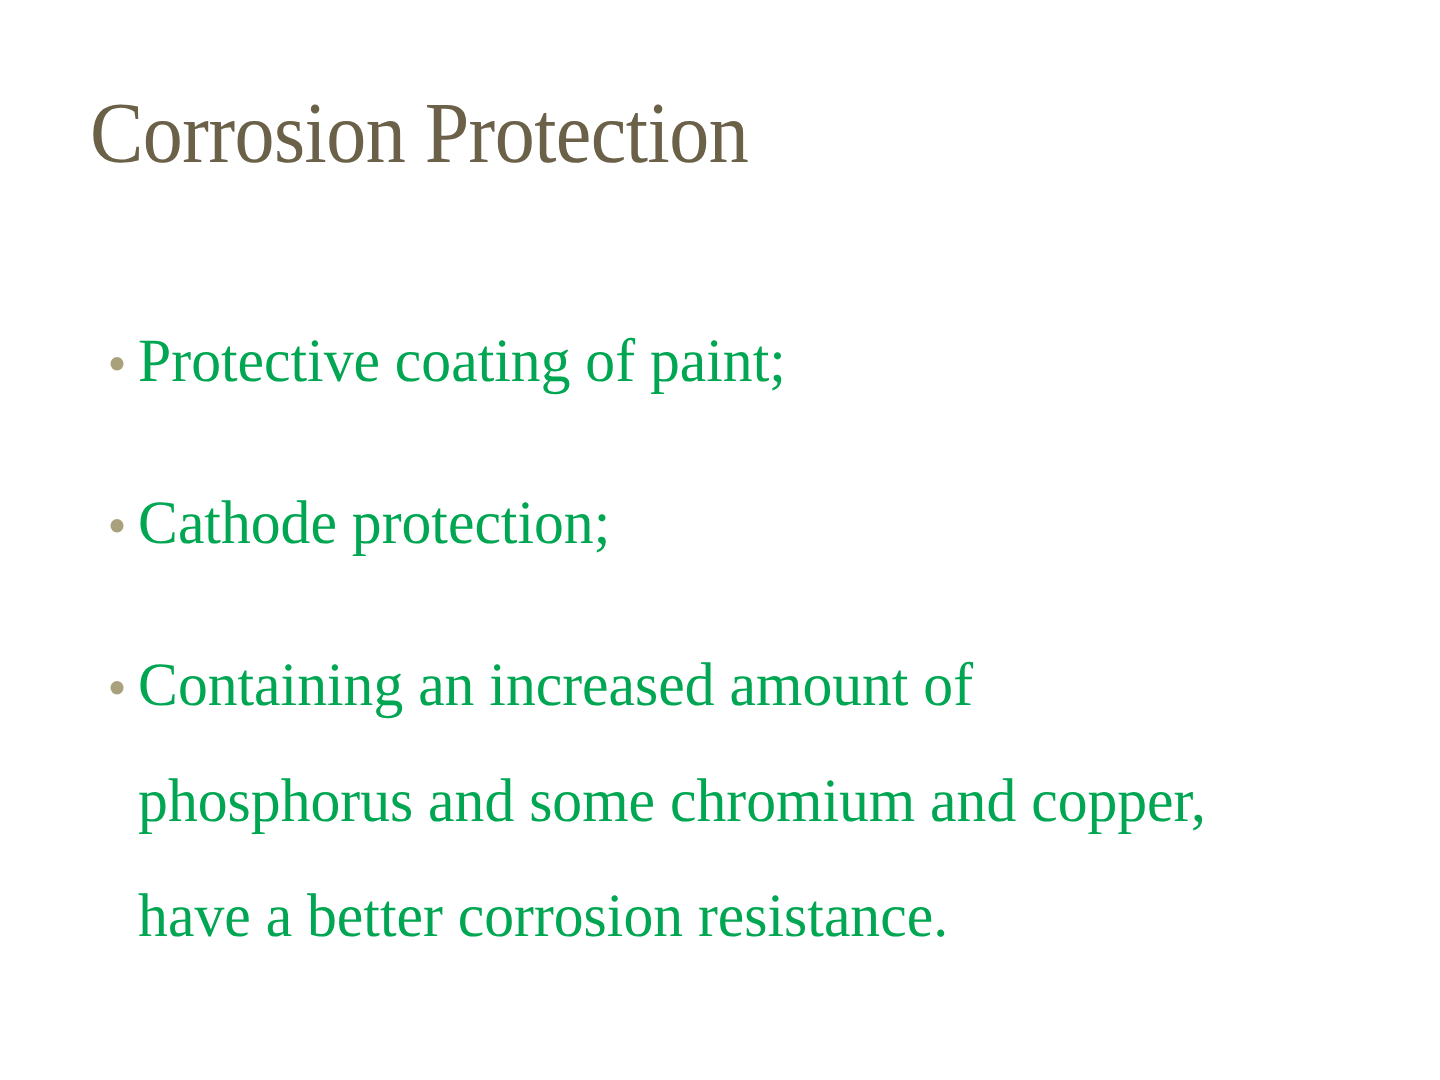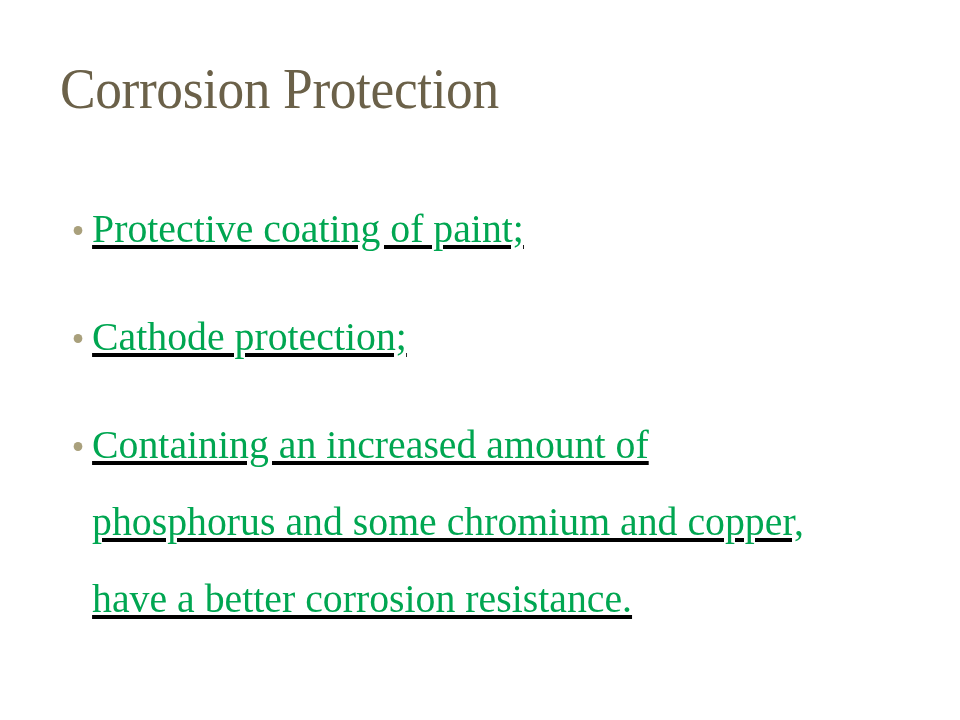--- a/index.html
+++ b/index.html
@@ -33,26 +33,25 @@
     color: #6b6149;
     transform: scaleX(0.92);
     transform-origin: left top;
     white-space: nowrap;
   }
 
   
   .body-list {
     position: absolute;
     left: 62px;
-    top: 190px;
+    top: 202px;
     width: 840px;
     margin: 0;
     padding: 0;
     list-style: none;
-    text-decoration: underline;
   }
   .bullet-item {
     position: relative;
     padding-left: 31px;
     margin: 0 0 31px 0;
     font-family: "Liberation Serif", "DejaVu Serif", serif;
     font-size: 41px;
     font-weight: 400;
     line-height: 77px;
     color: #00a651;

